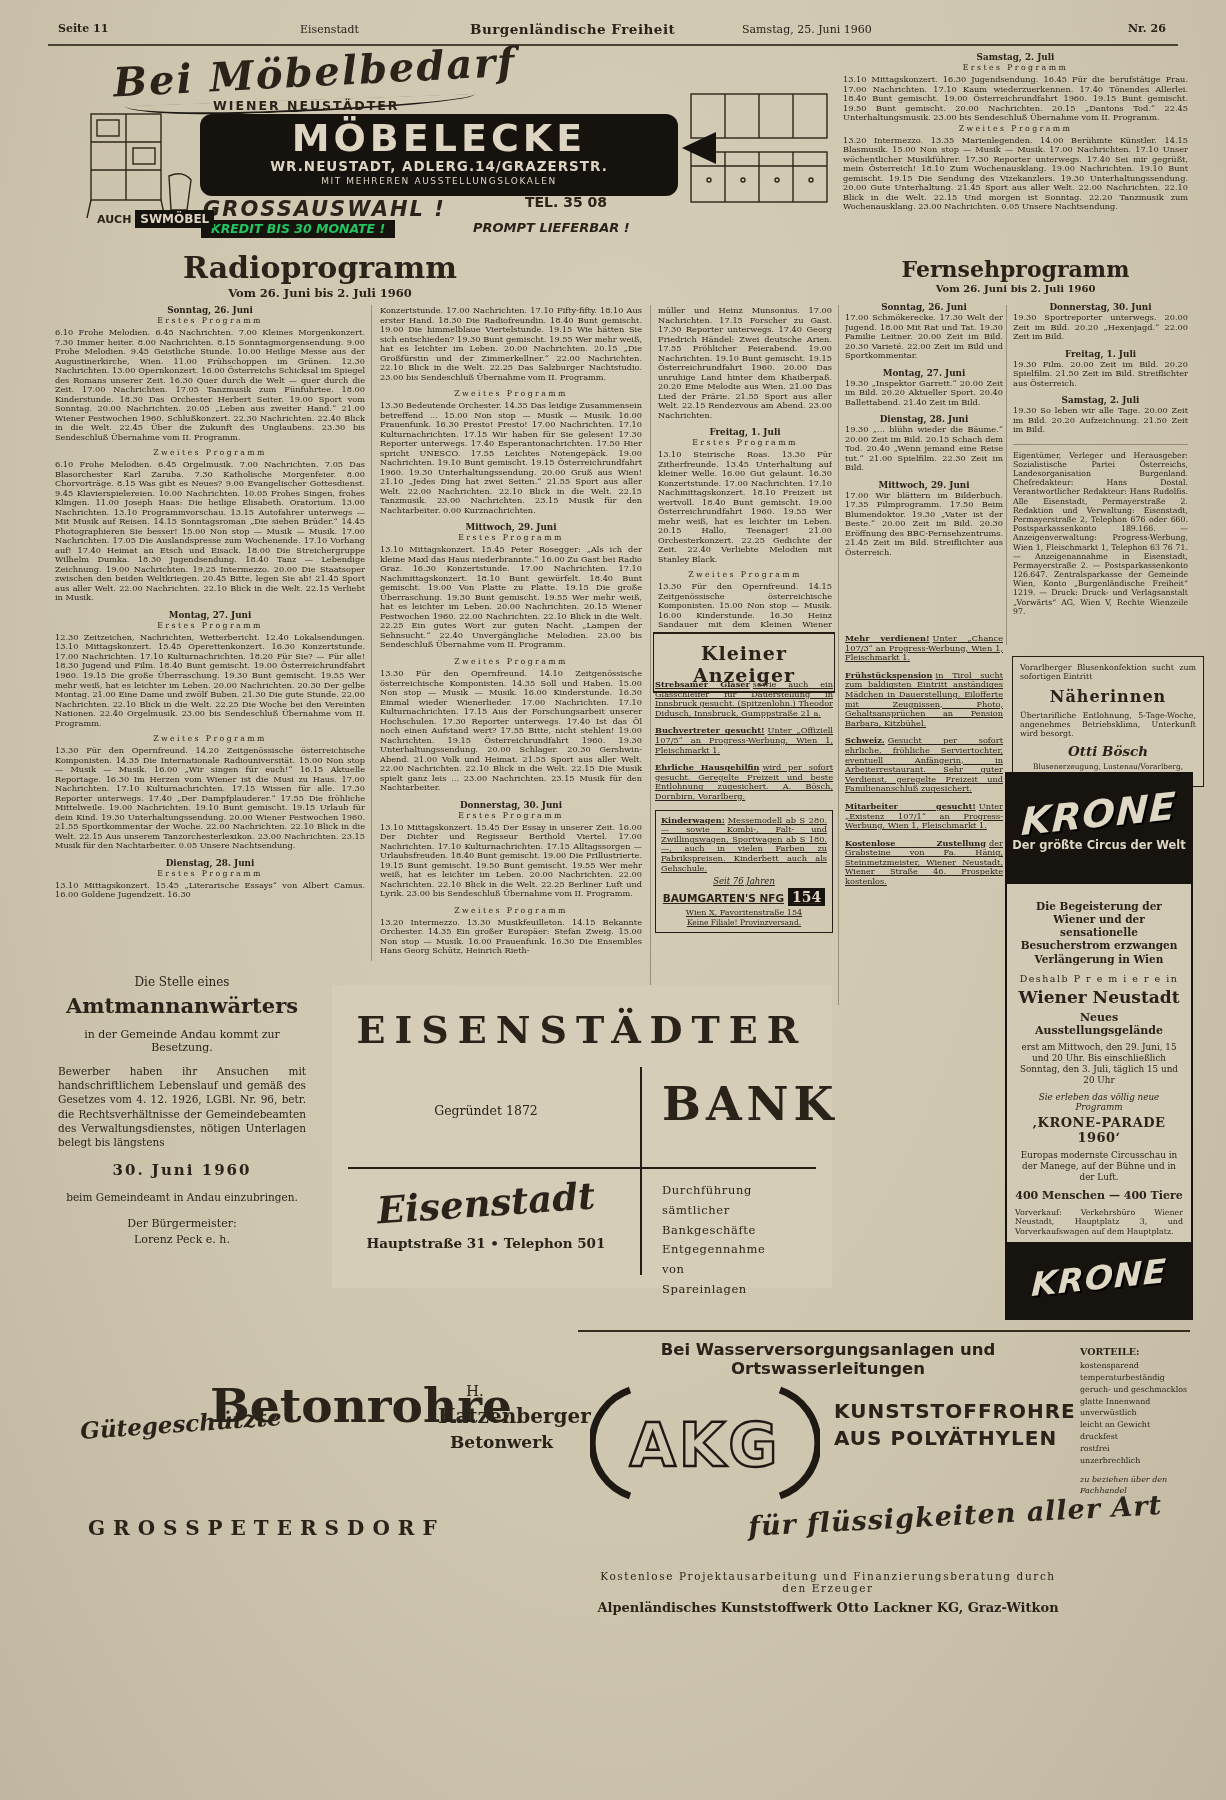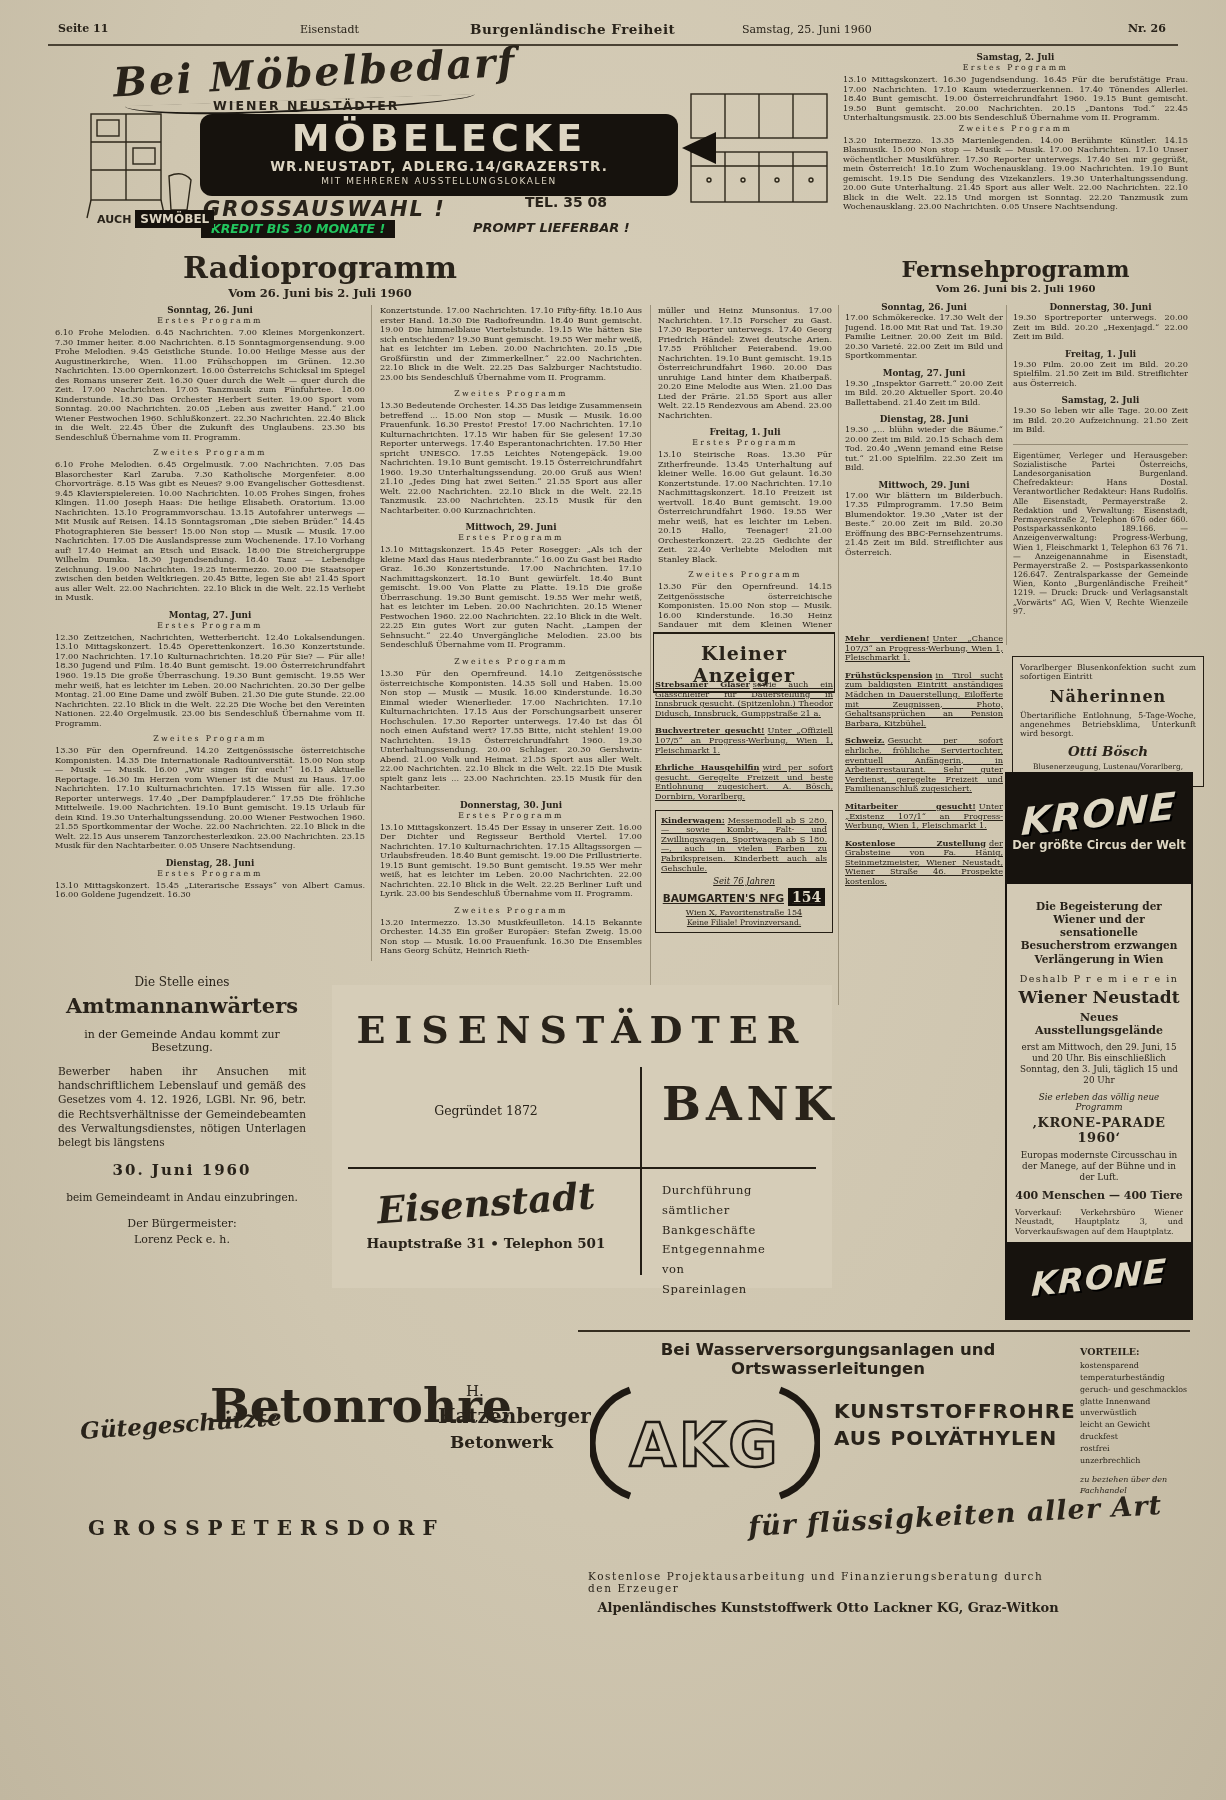--- a/index.html
+++ b/index.html
@@ -107,21 +107,21 @@
   
   .akg{left:578px;top:1330px;width:612px;height:458px;border-top:2px solid #352d20;}
   .akg-head{left:0;top:8px;width:500px;text-align:center;font-size:16.5px;font-weight:bold;font-family:"DejaVu Sans",sans-serif;}
   .akg-logo{left:12px;top:52px;}
   .akg-prod{left:256px;top:66px;font-size:20px;font-weight:bold;letter-spacing:1px;line-height:1.35;font-family:"DejaVu Sans",sans-serif;white-space:pre-line;}
   .akg-script{left:170px;top:168px;font-size:27px;font-style:italic;font-weight:bold;transform:rotate(-3deg);letter-spacing:1px;}
   .akg-vort{left:502px;top:14px;width:108px;}
   .akg-vort-label{font-size:9.5px;font-weight:bold;margin-bottom:3px;}
   .akg-vi{font-size:7.9px;line-height:1.5;}
   .akg-bezug{font-size:8px;font-style:italic;margin-top:8px;line-height:1.35;}
-  .akg-f1{left:10px;top:238px;width:480px;font-size:10.5px;letter-spacing:1.6px;}
+  .akg-f1{left:10px;top:238px;width:480px;text-align:center;font-size:10.5px;letter-spacing:1.6px;}
   .akg-f2{left:10px;top:268px;width:480px;text-align:center;font-size:13px;font-weight:bold;}
 </style>
 </head>
 <body>
 
 <div class="page">
 
   <div class="abs hdr" style="left:58px;top:22px;">Seite 11</div>
   <div class="abs" style="left:300px;top:23px;font-size:11px;">Eisenstadt</div>
   <div class="abs hdr-paper" style="left:470px;top:21px;">Burgenländische Freiheit</div>

